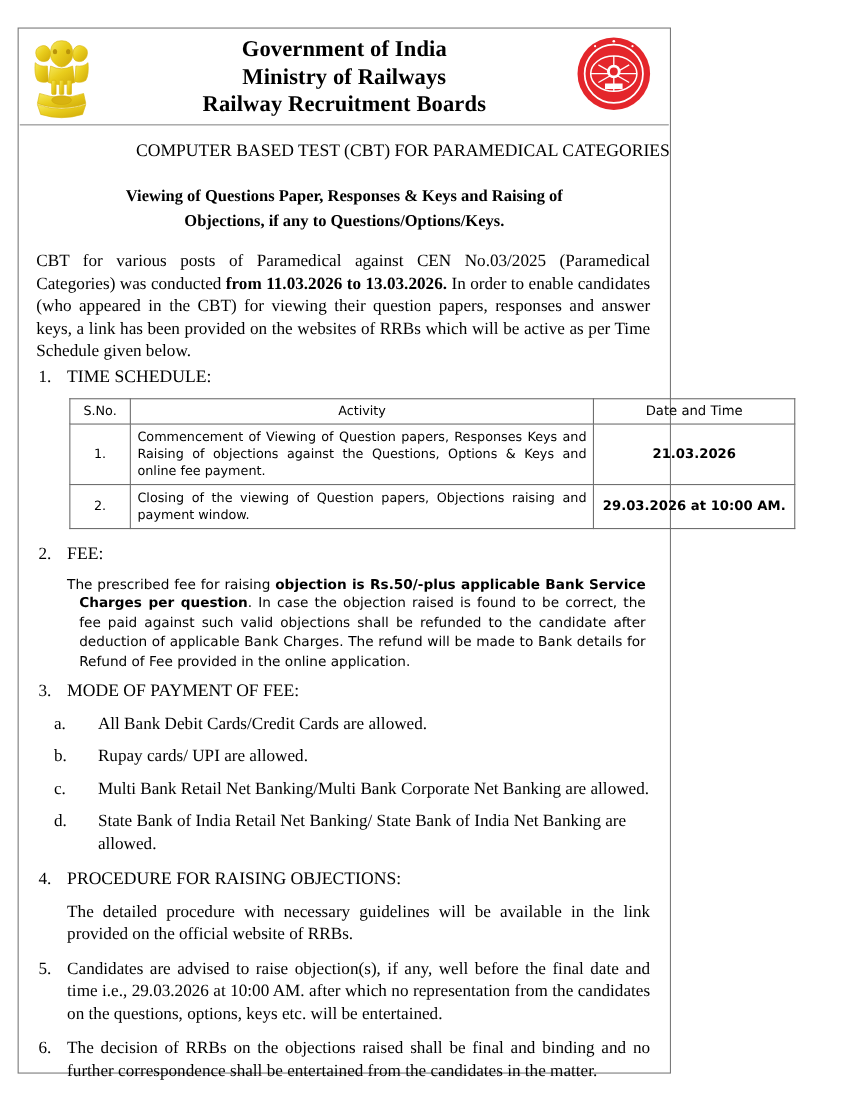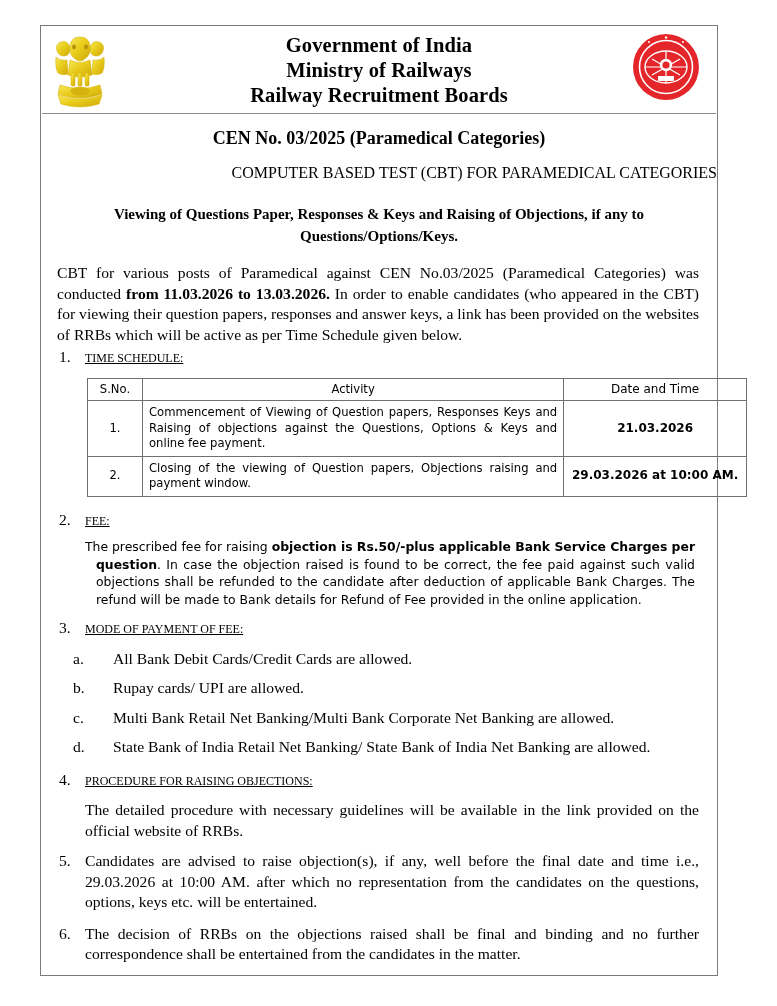--- a/index.html
+++ b/index.html
@@ -14,23 +14,23 @@
     height: 1006px;
     font-family: "Liberation Serif", "DejaVu Serif", serif;
     color: #000000;
     position: relative;
     overflow: hidden;
   }
 
   
   .page {
     position: absolute;
-    left: 40px;
+    left: 16px;
     top: 25px;
-    width: 678px;
+    width: 594px;
     height: 951px;
     border: 1px solid #7a7a7a;
     background: #ffffff;
   }
 
   
   .masthead {
     position: relative;
     height: 87px;
   }
@@ -108,22 +108,21 @@
     text-align: justify;
   }
   .oitem > .num {
     position: absolute;
     left: 2px;
     top: 0;
     width: 20px;
     text-align: left;
   }
   .uhead {
-    text-decoration: underline;
-    font-size: 12px;
+    font-size: 16px;
   }
 
   
   .tbl-wrap { padding: 9px 0 0 30px; }
   table.sched {
     border-collapse: collapse;
     width: 660px;
     font-family: "DejaVu Sans", "Liberation Sans", sans-serif;
     font-size: 11.6px;
     line-height: 15.5px;
@@ -247,21 +246,20 @@
           <circle cx="35" cy="5.5" r="1.2"></circle>
           <circle cx="18" cy="10" r="1"></circle>
           <circle cx="52" cy="10" r="1"></circle>
         </g>
       </svg>
     </span>
   </div>
 
   <div class="hrule"></div>
 
-  <div class="cen-title">CEN No. 03/2025 (Paramedical Categories)</div>
   <div class="cbt-title">COMPUTER BASED TEST (CBT) FOR PARAMEDICAL CATEGORIES</div>
   <div class="viewing-title">Viewing of Questions Paper, Responses &amp; Keys and Raising of Objections, if any to Questions/Options/Keys.</div>
 
   <div class="body-wrap">
 
     <p class="para p1"><span>CBT for various posts of Paramedical against CEN No.03/2025 (Paramedical Categories) was conducted </span><span class="b">from 11.03.2026 to 13.03.2026.</span><span> In order to enable candidates (who appeared in the CBT) for viewing their question papers, responses and answer keys, a link has been provided on the websites of RRBs which will be active as per Time Schedule given below.</span></p>
 
 
     <div class="oitem" style="margin-top:2px">
       <span class="num">1.</span>

